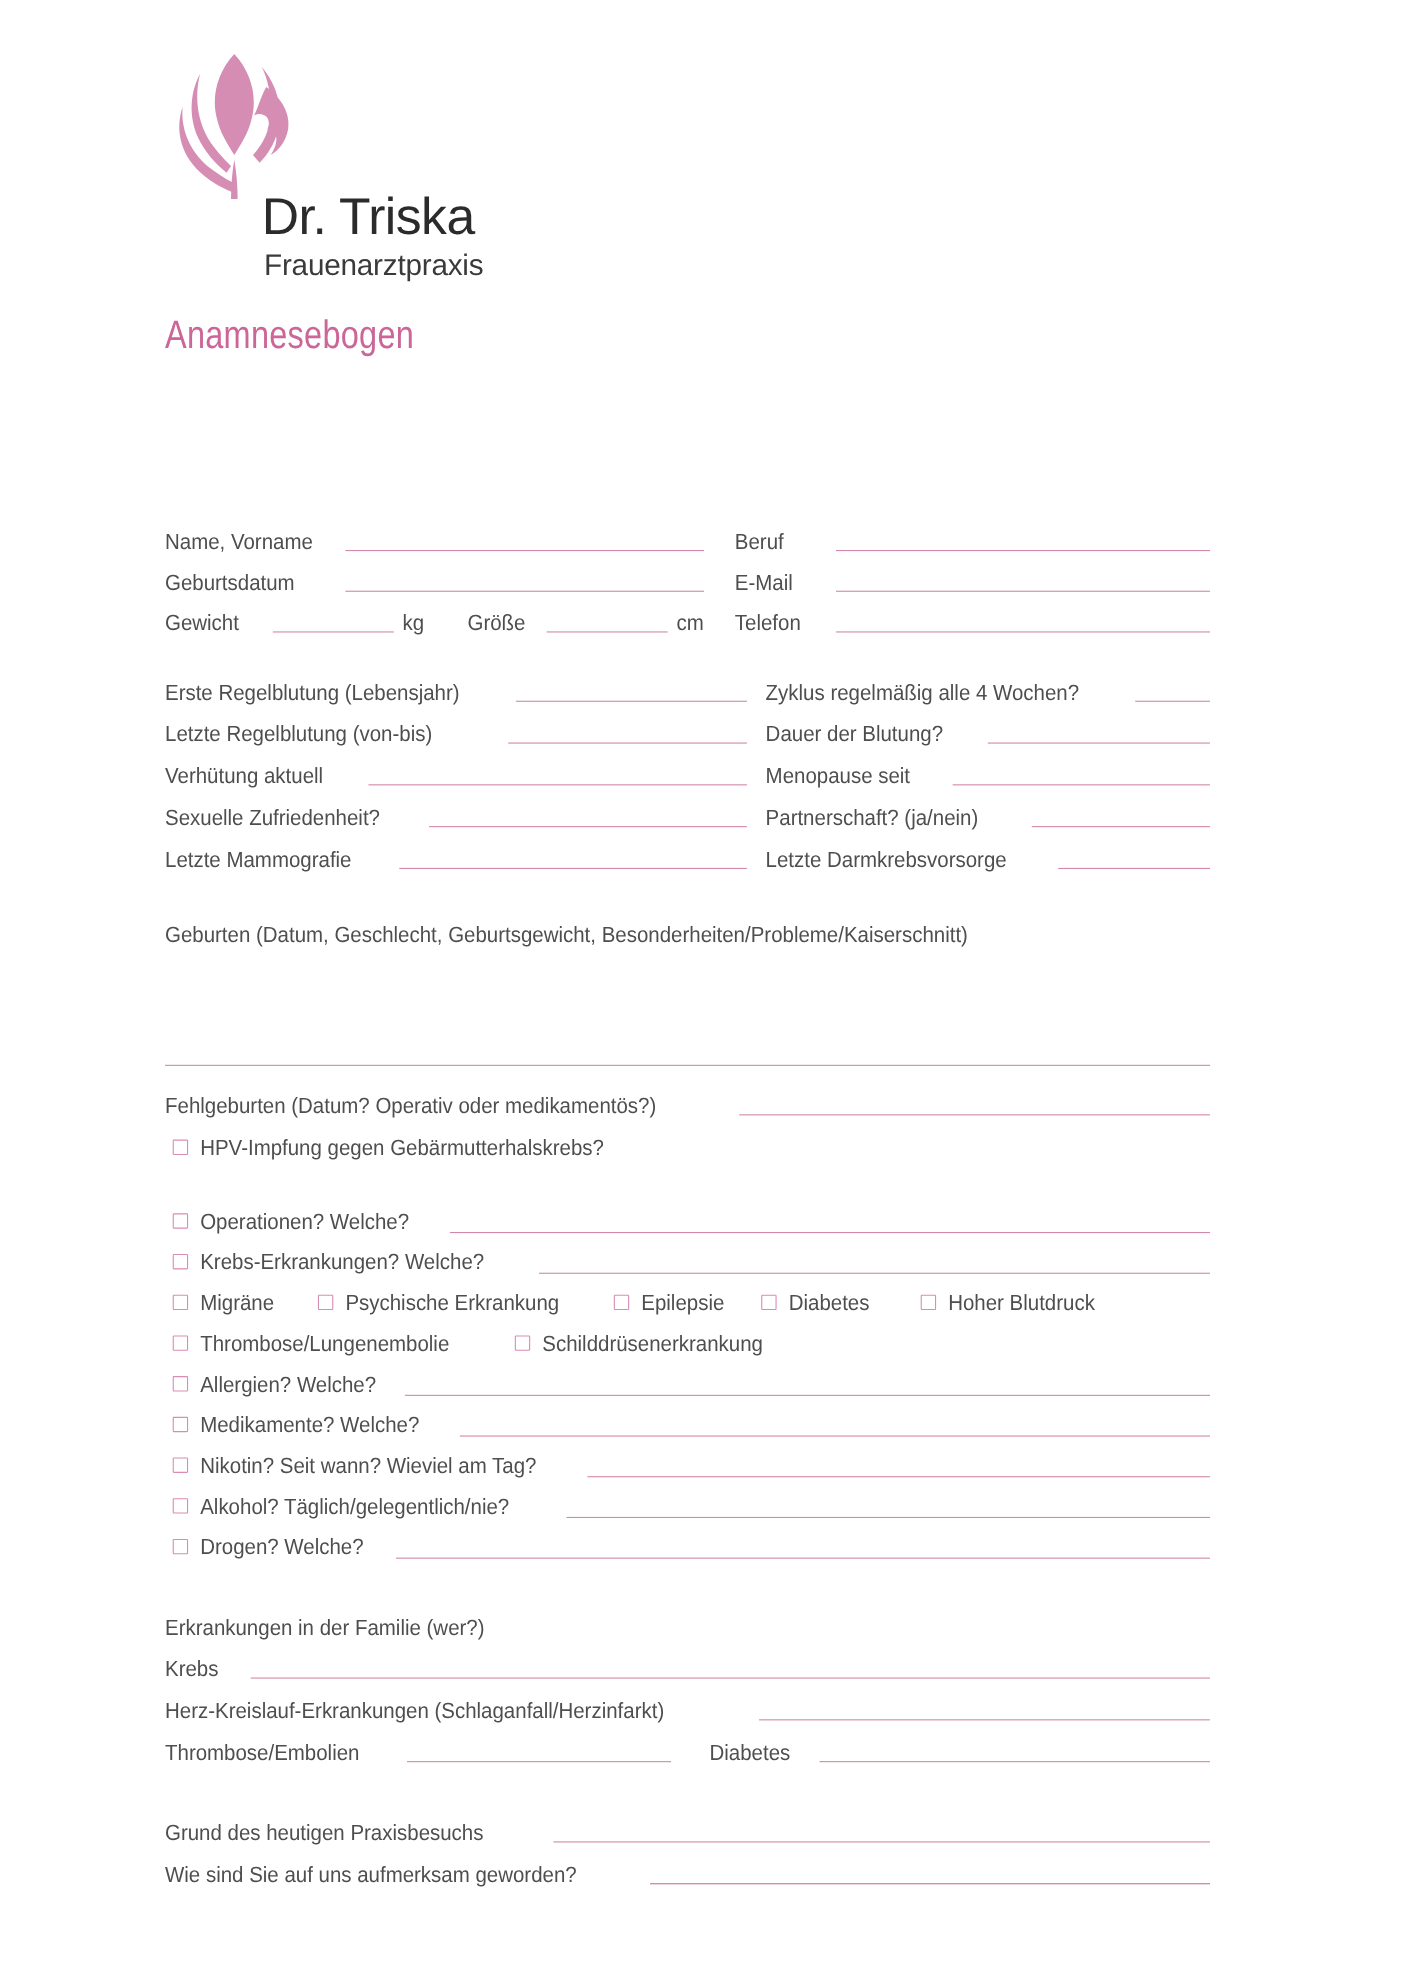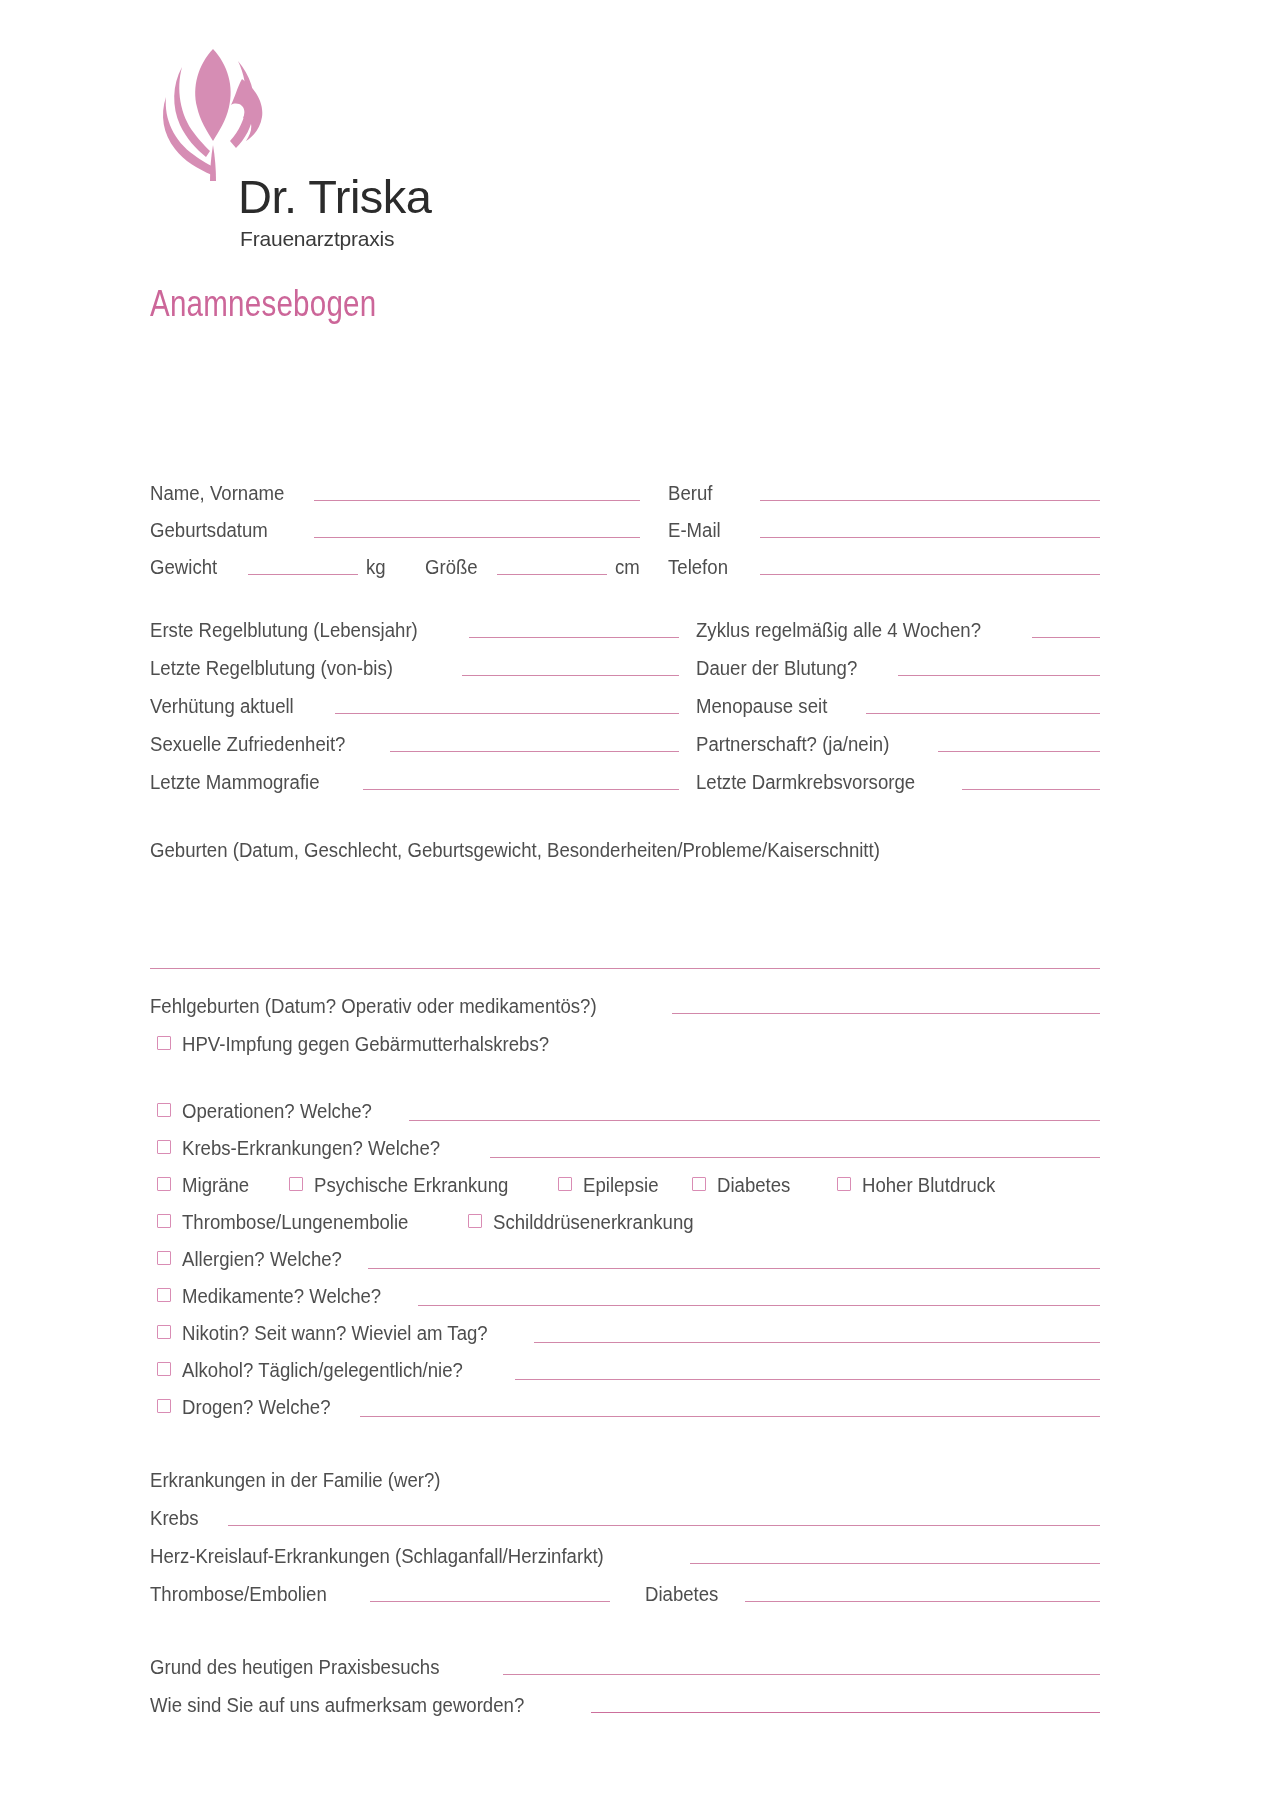--- a/index.html
+++ b/index.html
@@ -16,21 +16,21 @@
   .logo-block{position:absolute;left:150px;top:45px;width:420px;height:200px;}
   .logo-mark{position:absolute;left:0;top:0;width:130px;height:140px;}
   .logo-name{
     position:absolute;left:88px;top:128px;
     font-family:"Liberation Sans",sans-serif;
     font-size:47px;font-weight:400;color:#2b2b2b;
     letter-spacing:-0.5px;line-height:1;
   }
   .logo-sub{
     position:absolute;left:90px;top:183px;
-    font-size:21px;font-weight:400;color:#3a3a3a;
+    font-size:27px;font-weight:400;color:#3a3a3a;
     letter-spacing:-0.2px;line-height:1;text-align:right;
   }
 
   
   .doc-title{
     position:absolute;left:150px;top:283px;
     font-size:36px;color:#cc6699;font-weight:400;
     letter-spacing:0.3px;
     transform:scaleX(0.82);transform-origin:left center;
     white-space:nowrap;

